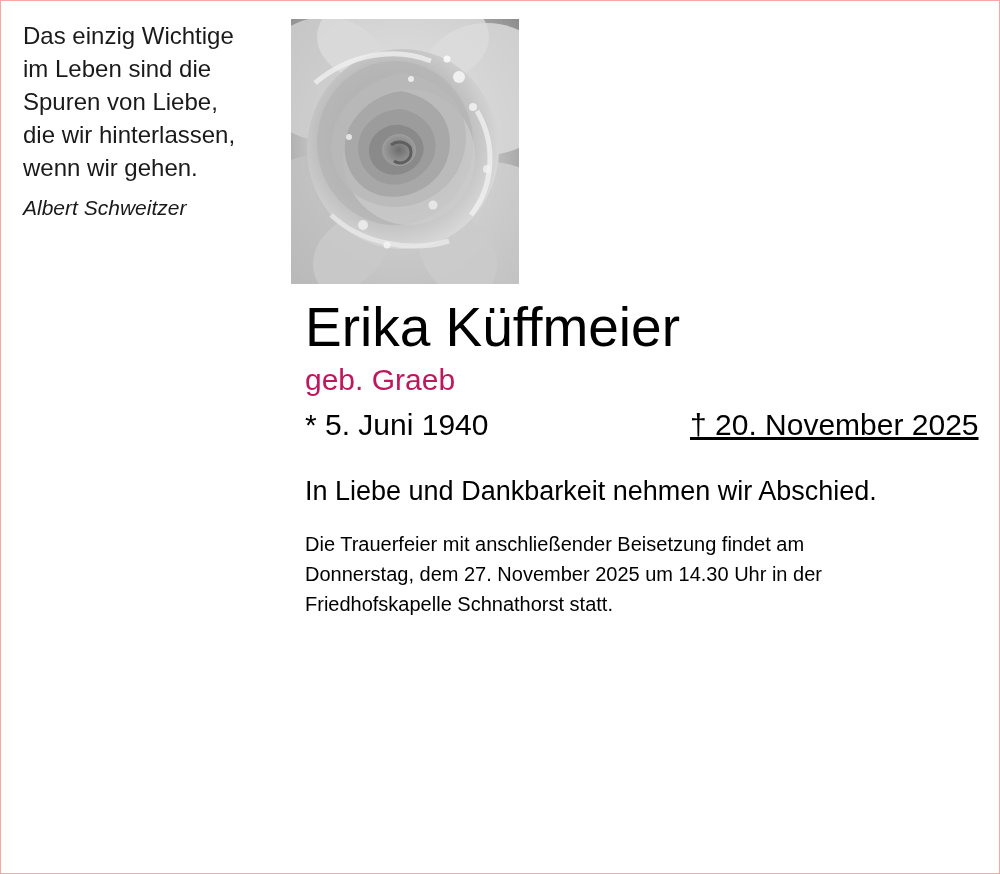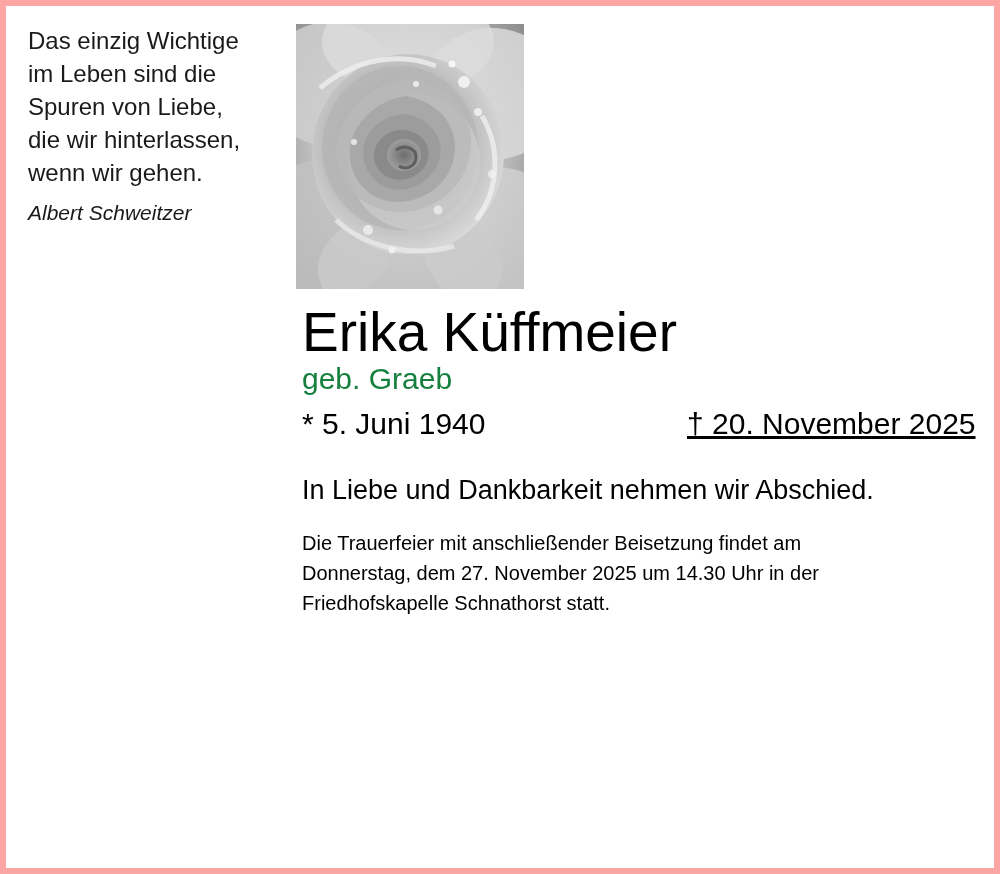--- a/index.html
+++ b/index.html
@@ -13,21 +13,21 @@
     font-family: "Liberation Sans", sans-serif;
     color: #000000;
     overflow: hidden;
   }
 
   .obituary {
     position: relative;
     box-sizing: border-box;
     width: 1000px;
     height: 874px;
-    border: 6px solid #fca5a5;
+    border: 1px solid #fca5a5;
     background: #ffffff;
     padding: 0;
   }
 
   .inner {
     position: relative;
     width: 100%;
     height: 100%;
     box-sizing: border-box;
   }
@@ -65,36 +65,37 @@
   }
   .photo svg {
     display: block;
     width: 100%;
     height: 100%;
   }
 
   
   .main-col {
     position: absolute;
-    left: 296px;
+    left: 304px;
     top: 296px;
     right: 14px;
   }
 
   .name {
     font-size: 55px;
     line-height: 60px;
     letter-spacing: 0px;
     color: #000000;
     white-space: nowrap;
   }
   .maiden {
+    margin-top: 6px;
     font-size: 30px;
     line-height: 34px;
-    color: #15803d;
+    color: #be185d;
   }
 
   .dates {
     margin-top: 11px;
     display: flex;
     justify-content: flex-start;
     font-size: 30px;
     line-height: 34px;
     color: #000000;
     gap: 30px;

